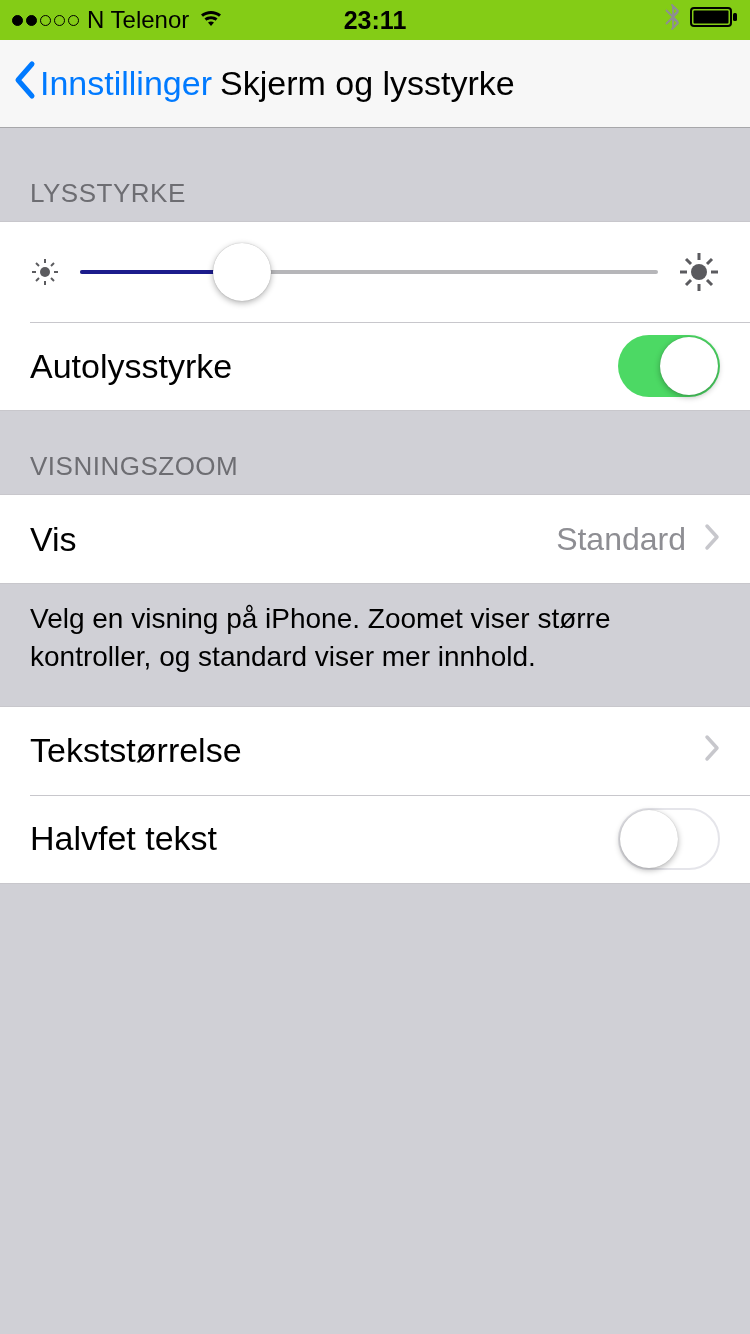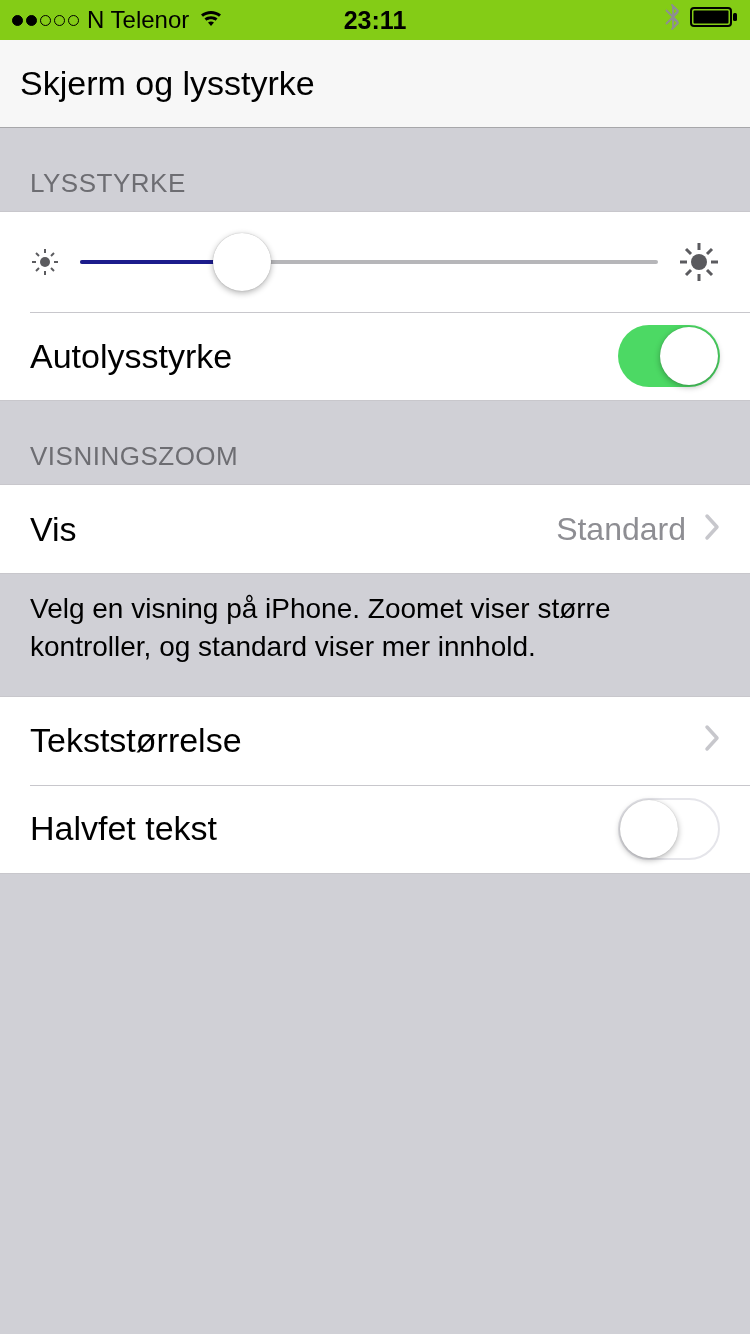--- a/index.html
+++ b/index.html
@@ -99,21 +99,21 @@
       color: #000;
       margin-left: 8px;
     }
     .section-header {
       padding: 40px 30px 12px 30px;
       font-size: 26px;
       color: #6d6d72;
       letter-spacing: 0.5px;
     }
     .section-header.first {
-      padding-top: 40px;
+      padding-top: 50px;
     }
     .cell-group {
       background: #ffffff;
       border-top: 1px solid #c8c7cc;
       border-bottom: 1px solid #c8c7cc;
     }
     .cell {
       min-height: 88px;
       display: flex;
       align-items: center;
@@ -243,20 +243,28 @@
       <svg viewBox="0 0 48 22">
           <rect x="1" y="2" width="40" height="18" rx="3" stroke="#000" stroke-width="2" fill="none"></rect>
           <rect x="3.5" y="4.5" width="35" height="13" rx="1" fill="#000"></rect>
           <rect x="43" y="7" width="4" height="8" rx="1.5" fill="#000"></rect>
         </svg>
     </span>
   </div>
 </div>
 
 <div class="nav-bar">
+  <div class="back-button">
+    <span class="back-chevron">
+      <svg viewBox="0 0 24 40">
+          <path d="M20 4 L6 20 L20 36" stroke="#007aff" stroke-width="5" fill="none" stroke-linecap="round" stroke-linejoin="round"></path>
+        </svg>
+    </span>
+    <span>Innstillinger</span>
+  </div>
   <div class="nav-title">Skjerm og lysstyrke</div>
 </div>
 
 <div class="section-header first">LYSSTYRKE</div>
 <div class="cell-group">
   <div class="cell cell-slider">
     <span class="brightness-small">
       <svg width="30" height="30" viewBox="0 0 30 30">
           <circle cx="15" cy="15" r="5" fill="#5b5b5f"></circle>
           <g stroke="#5b5b5f" stroke-width="2">

